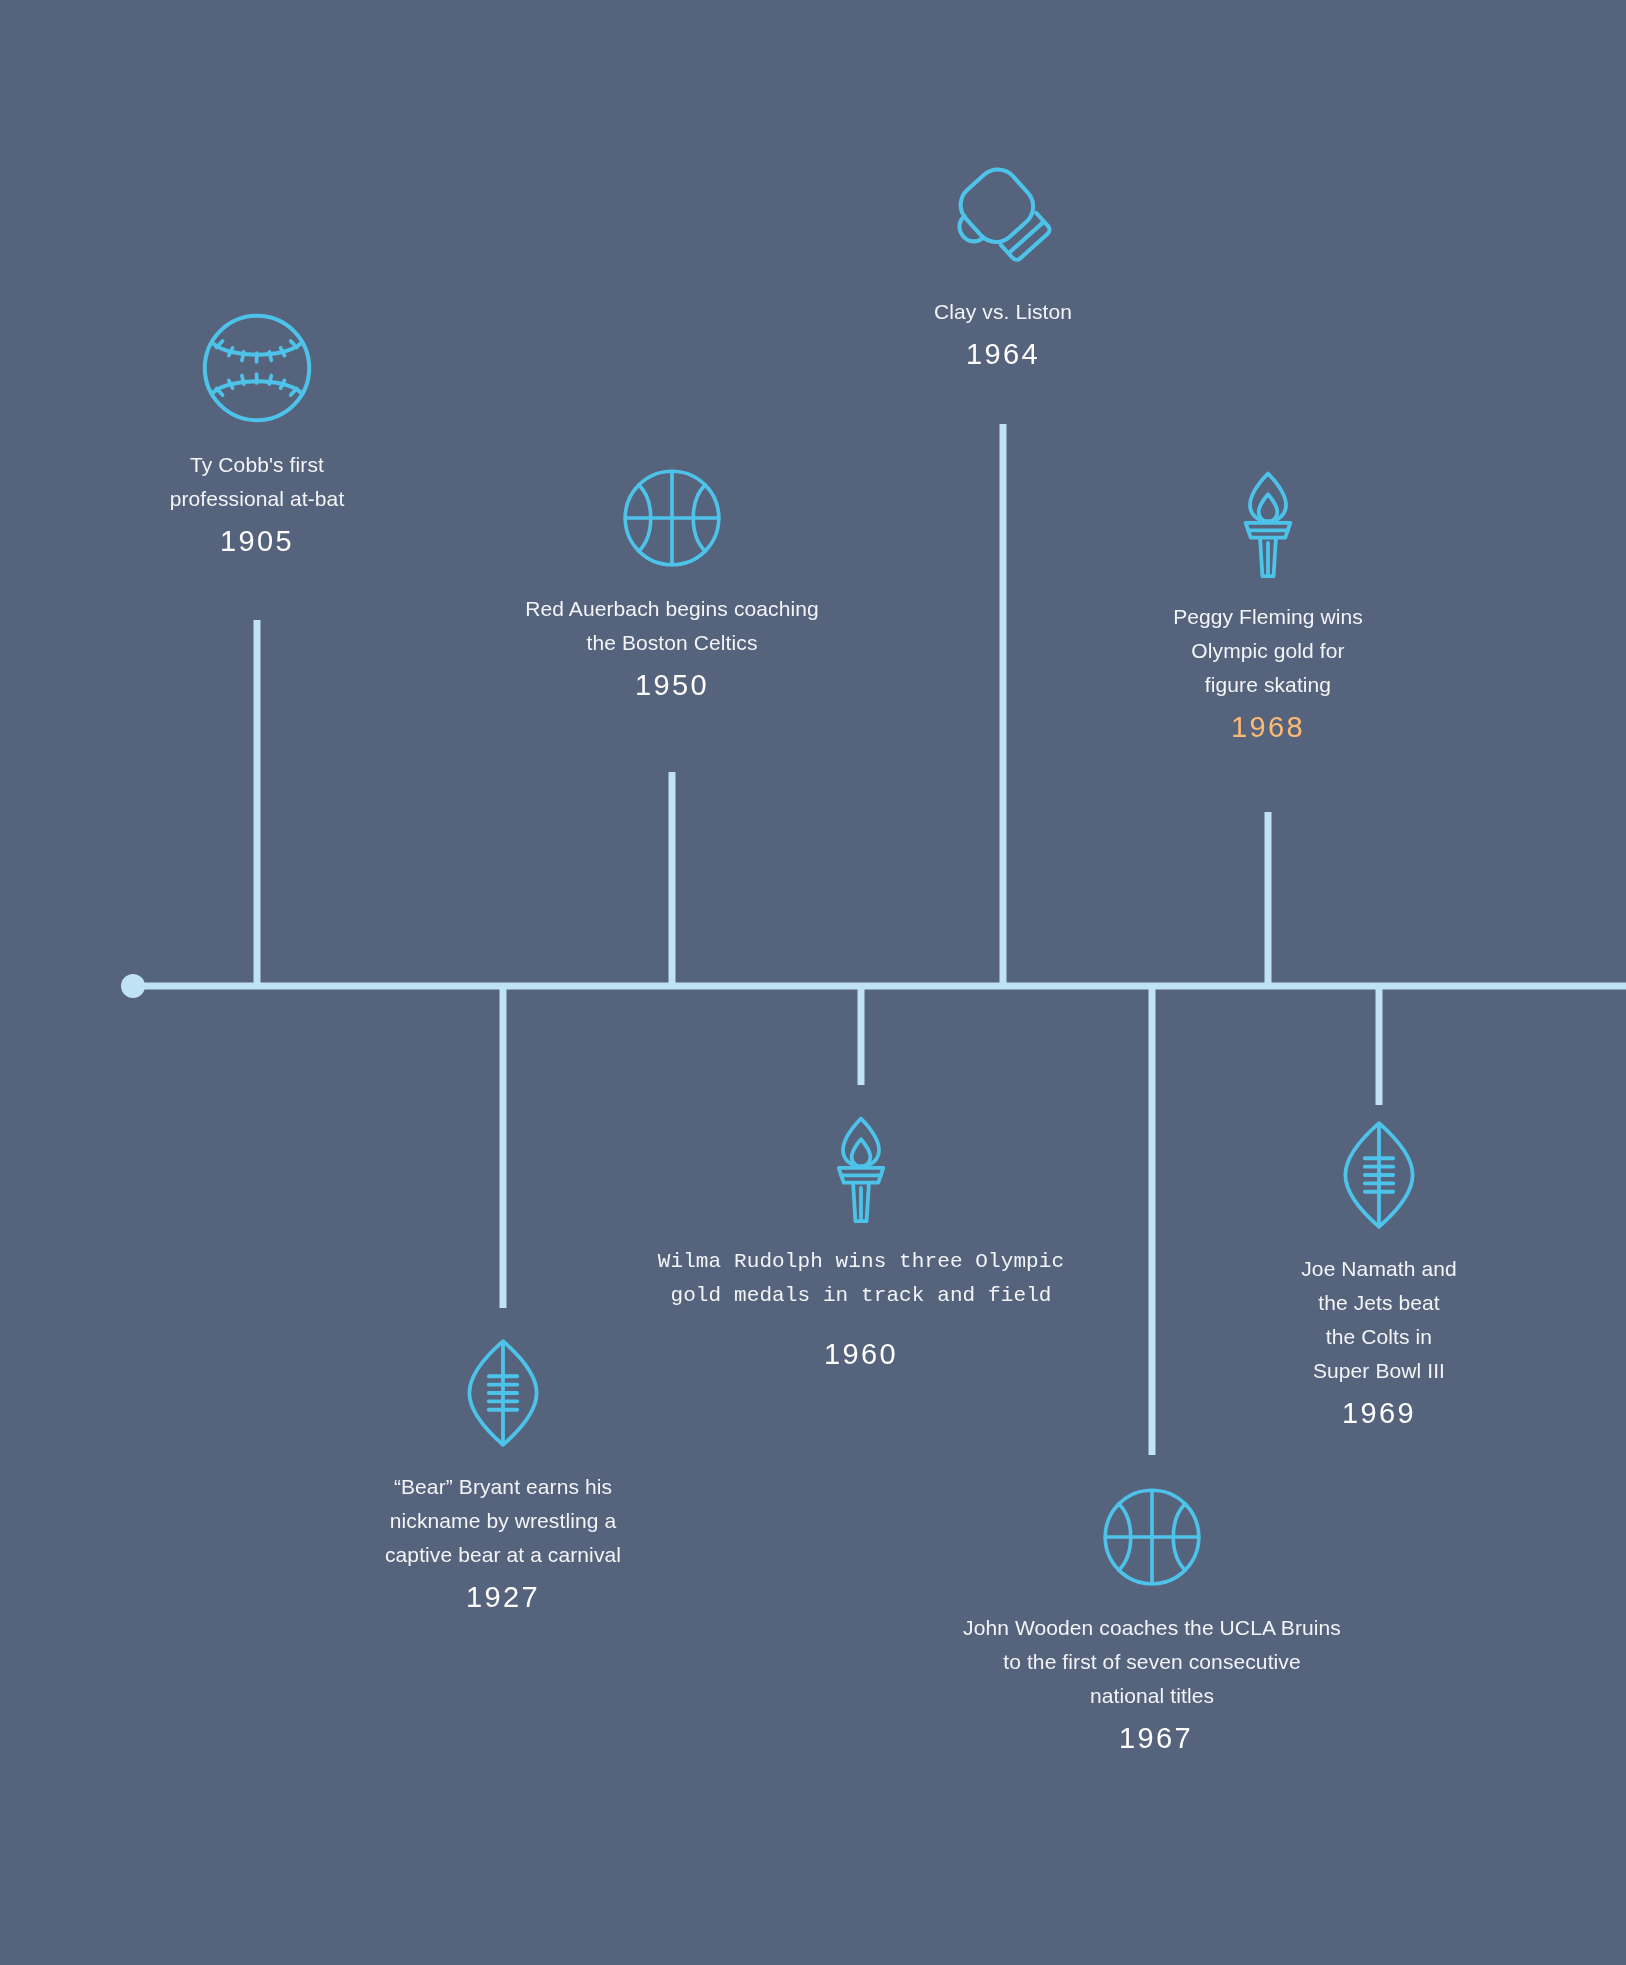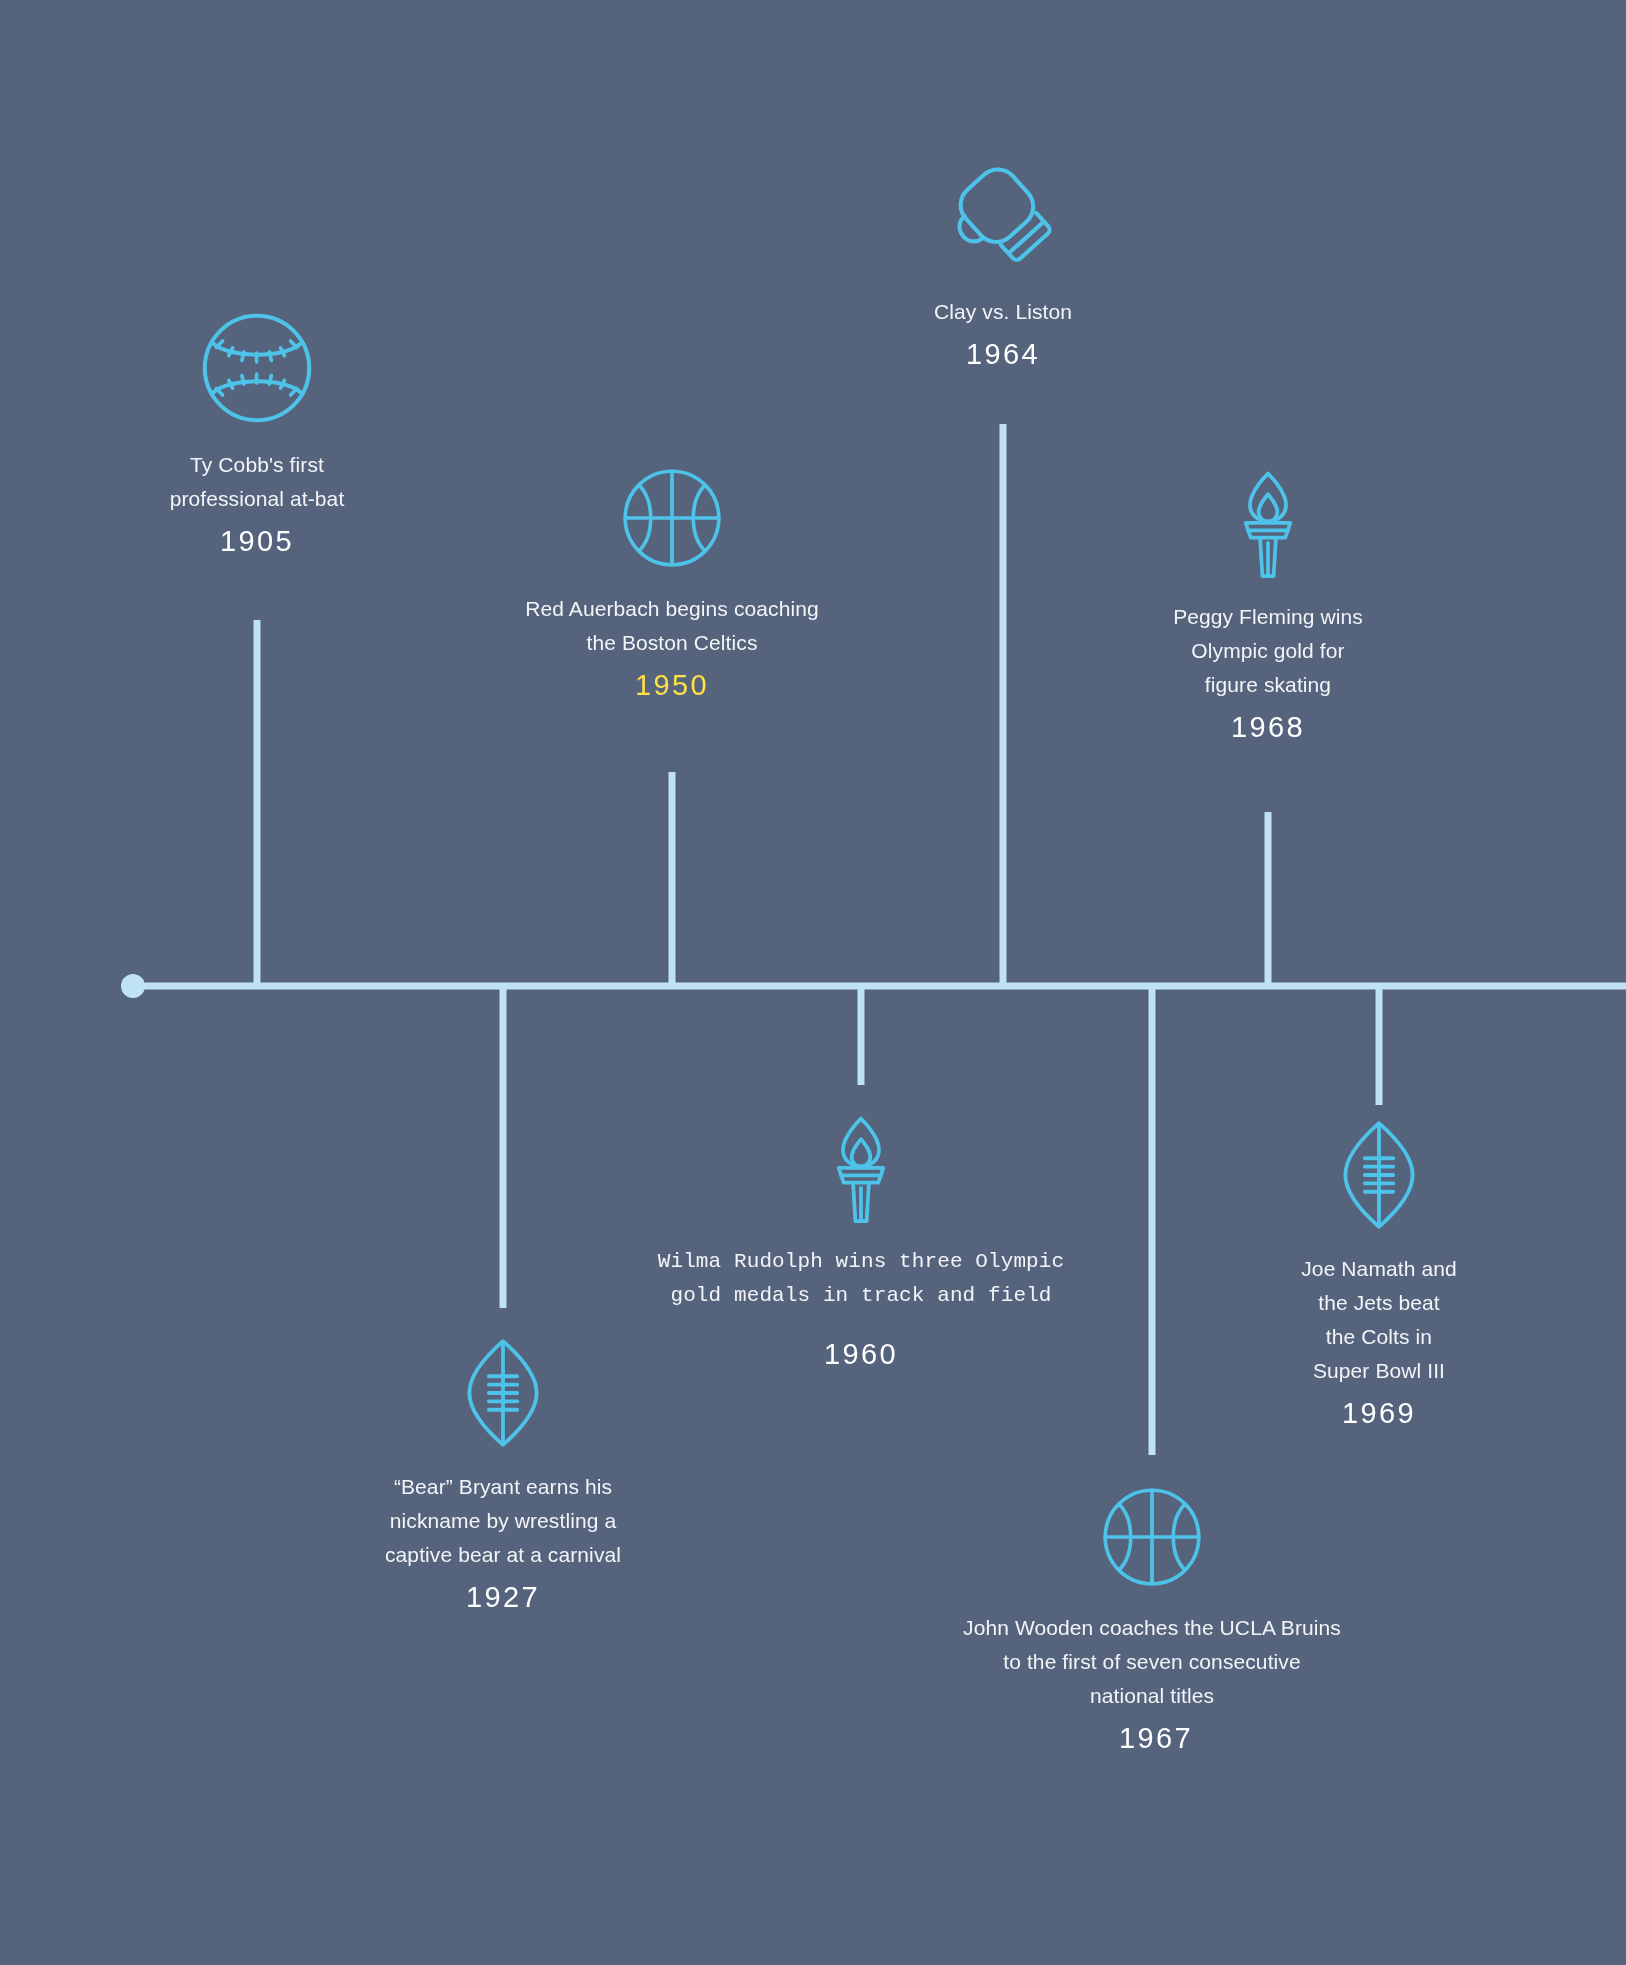--- a/index.html
+++ b/index.html
@@ -105,21 +105,21 @@
           <path d="M10.9 10.9 C20 20 20 40 10.9 49.1"></path>
           <path d="M49.1 10.9 C40 20 40 40 49.1 49.1"></path>
         </svg>
       </span>
       <div class="gap-icon-text"></div>
       <div class="desc" style="color: rgb(242, 244, 247);">
         <div>Red Auerbach begins coaching</div>
         <div>the Boston Celtics</div>
       </div>
       <div class="gap-text-year"></div>
-      <div class="year" style="color: #fde047; text-align: right;">1950</div>
+      <div class="year" style="color: #ffffff; text-align: right;">1950</div>
     </div>
   </div>
 
   <div class="event" style="left:753px;top:165px;width:500px;">
     <div class="ev-inner">
       <span class="icon">
         <svg width="122" height="108" viewBox="0 0 64 58" fill="none" stroke="#4ec3ea" stroke-width="2.2" stroke-linecap="round" stroke-linejoin="round">
           <g transform="rotate(-42 32 27)">
             <rect x="16" y="4" width="34" height="34" rx="11"></rect>
             <path d="M16.4 13.5 C11.6 13.5 8.6 16.8 8.6 21.3 C8.6 25.4 11.4 28.6 16.0 28.9"></path>
@@ -149,21 +149,21 @@
           <line x1="17" y1="40.5" x2="17" y2="58"></line>
         </svg>
       </span>
       <div class="gap-icon-text"></div>
       <div class="desc" style="color: rgb(242, 244, 247);">
         <div>Peggy Fleming wins</div>
         <div>Olympic gold for</div>
         <div>figure skating</div>
       </div>
       <div class="gap-text-year"></div>
-      <div class="year" style="color: #ffffff;">1968</div>
+      <div class="year" style="color: #fdba74;">1968</div>
     </div>
   </div>
 
   <div class="event" style="left:242px;top:1338px;width:522px;">
     <div class="ev-inner">
       <span class="icon">
         <svg width="80" height="110" viewBox="0 0 44 60" fill="none" stroke="#4ec3ea" stroke-width="2.1" stroke-linecap="round" stroke-linejoin="round">
           <path d="M22 1.5 C34 12 40.5 22 40.5 30 C40.5 38 34 48 22 58.5 C10 48 3.5 38 3.5 30 C3.5 22 10 12 22 1.5 Z"></path>
           <line x1="22" y1="2.5" x2="22" y2="57.5"></line>
           <line x1="14.2" y1="20.8" x2="29.8" y2="20.8"></line>

